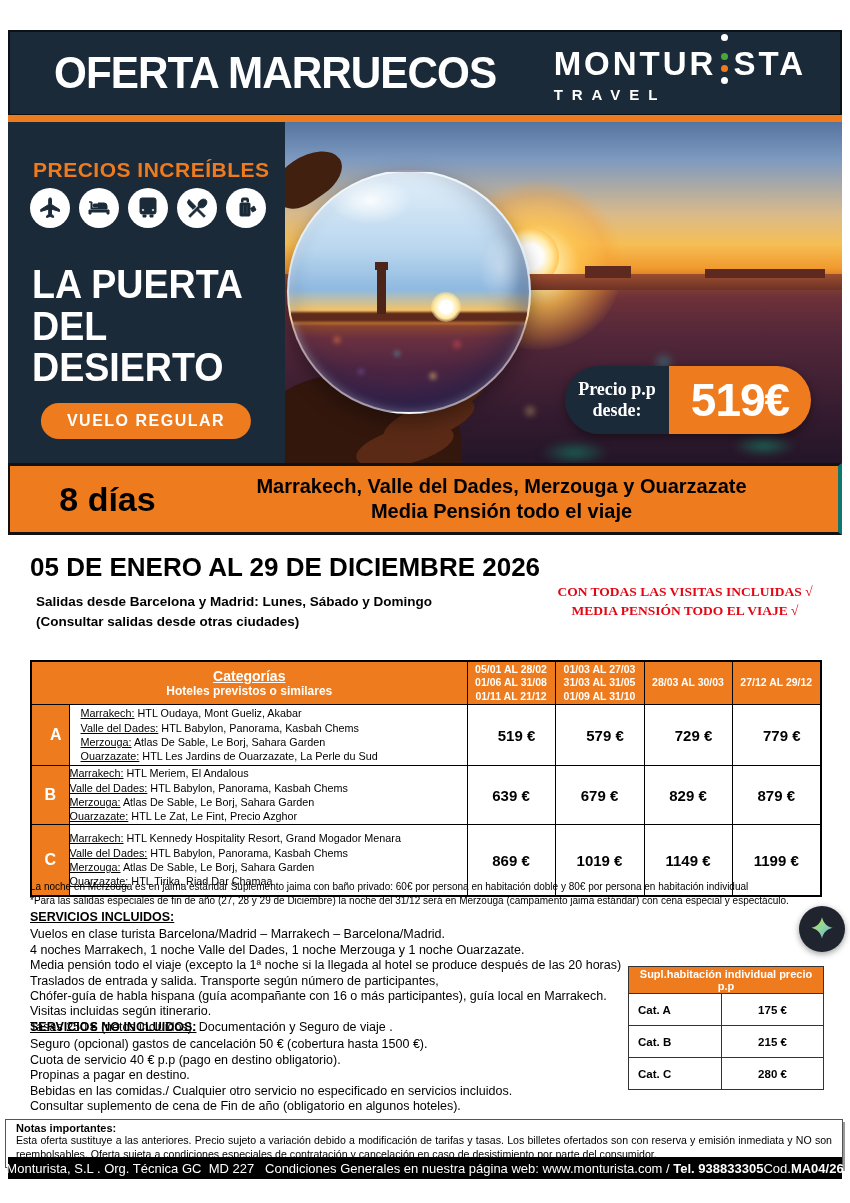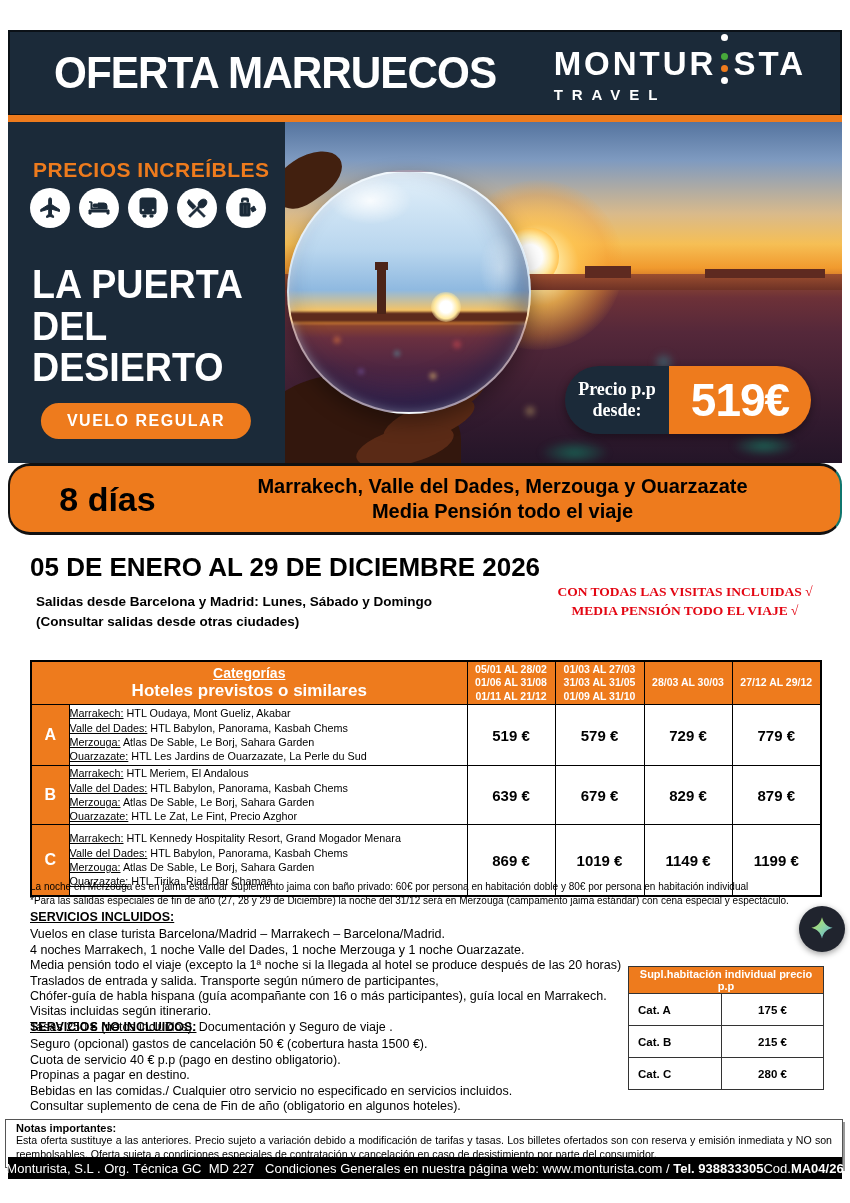--- a/index.html
+++ b/index.html
@@ -79,40 +79,40 @@
      radial-gradient(circle 6px at 30% 55%,rgba(120,90,170,.9),rgba(120,90,170,0) 70%),
      radial-gradient(circle 7px at 60% 60%,rgba(230,190,110,.9),rgba(230,190,110,0) 70%);}
   .thumb{position:absolute;left:-14px;top:34px;width:74px;height:44px;background:#42200f;border-radius:50% 60% 50% 40%;transform:rotate(-34deg);}
 
   .price-pill{position:absolute;left:280px;top:244px;width:246px;height:68px;display:flex;border-radius:36px;overflow:hidden;box-shadow:0 3px 10px rgba(0,0,0,.4);}
   .pp-left{width:104px;background:#1b2a39;color:#fff;display:flex;flex-direction:column;align-items:center;justify-content:center;font-family:"Liberation Serif",serif;font-weight:bold;font-size:18px;line-height:1.15;}
   .pp-right{flex:1;background:#ee7b1d;color:#fff;display:flex;align-items:center;justify-content:center;font-size:46px;font-weight:bold;letter-spacing:-1px;}
 
   
   .banner{position:absolute;left:8px;top:463px;width:834px;height:72px;background:#ee7b1d;border-top:3px solid #111;border-bottom:3px solid #111;box-sizing:border-box;display:flex;align-items:center;color:#000;}
-  .banner{border-left:2px solid #111;border-right:2px solid #0f766e;border-radius:22px;}
+  .banner{border-left:2px solid #111;border-right:4px solid #0f766e;}
   .duration{width:195px;text-align:center;font-size:34px;font-weight:bold;}
   .route{flex:1;text-align:center;font-size:20px;font-weight:bold;line-height:1.25;padding-right:40px;}
 
   
   .h2{position:absolute;left:30px;top:552px;font-size:26px;font-weight:bold;color:#000;}
   .dep{position:absolute;left:36px;top:592px;font-size:13.5px;font-weight:bold;line-height:1.45;color:#000;}
   .redblock{position:absolute;right:10px;top:583px;width:310px;text-align:center;color:#e30613;font-size:13.5px;font-weight:bold;line-height:1.4;font-family:Liberation Serif, serif;}
 
   table.prices{position:absolute;left:30px;top:660px;width:790px;border-collapse:collapse;border:2px solid #000;table-layout:fixed;}
   table.prices th,table.prices td{border:1px solid #000;padding:0;}
   table.prices th{background:#ee7b1d;color:#fff;font-weight:bold;vertical-align:middle;height:42px;}
   .th-cat .l1{display:block;font-size:14px;text-decoration:underline;}
-  .th-cat .l2{display:block;font-size:17px;}
+  .th-cat .l2{display:block;font-size:12px;}
   .th-period span{display:block;font-size:10.5px;line-height:1.3;}
   td.letter{background:#ee7b1d;color:#fff;font-size:16px;font-weight:bold;text-align:center;width:38px;}
   td.hotels{font-size:10.8px;line-height:1.34;padding:3px 6px;color:#000;}
   td.hotels .u{text-decoration:underline;}
   td.price{font-size:15px;font-weight:bold;text-align:center;color:#000;}
-  tr.rA td{height:60px;} tr.rB td{height:58px;} tr.rC td{height:70px;}
+  tr.rA td{height:60px;padding-left:11px;} tr.rB td{height:58px;} tr.rC td{height:70px;}
 
   .footnote{position:absolute;left:30px;top:866px;width:812px;text-align:right;font-size:10.5px;font-weight:bold;color:#000;}
   .smallprint{position:absolute;left:30px;top:880px;width:812px;font-size:10px;line-height:1.42;color:#000;}
 
   .svc{position:absolute;left:30px;width:600px;font-size:12.5px;line-height:1.23;color:#000;}
   .svc .hd{font-weight:bold;text-decoration:underline;margin-bottom:2px;}
   .svc-inc{top:910px;}
   .svc-no{top:1020px;}
 
   table.suppl{position:absolute;left:628px;top:966px;width:196px;border-collapse:collapse;}

